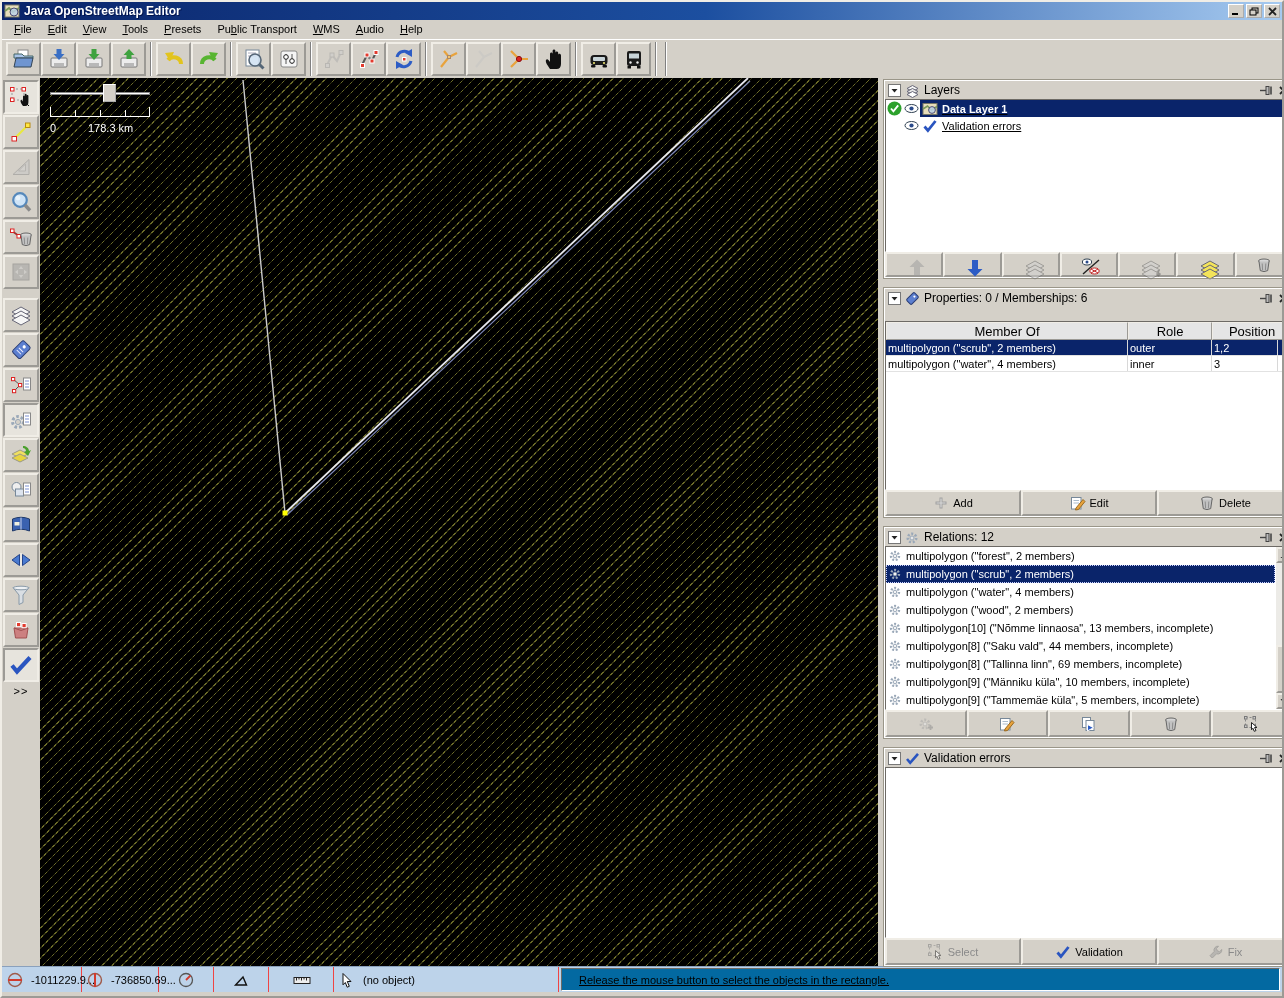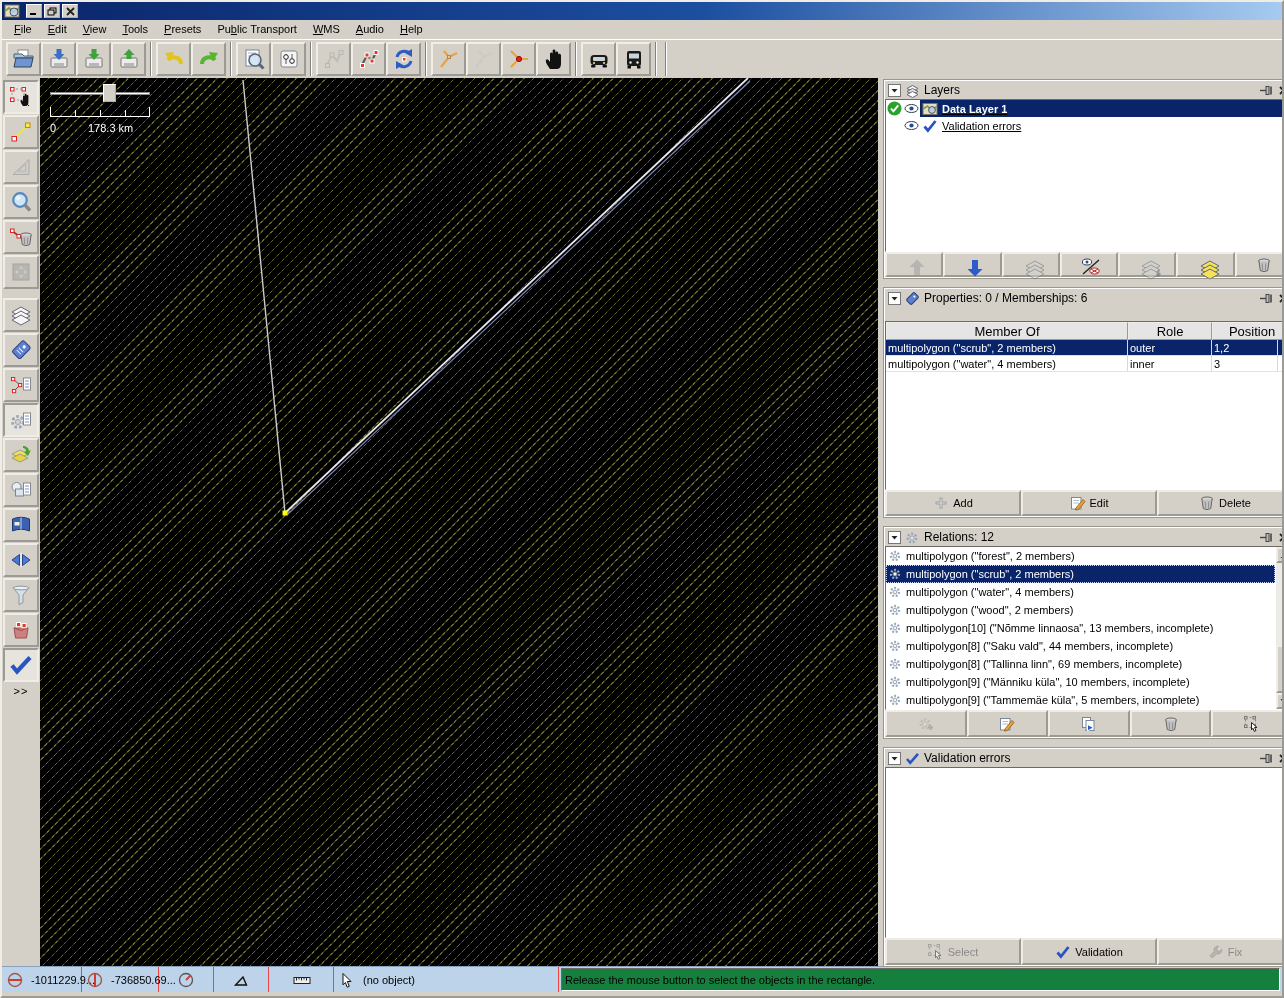--- a/index.html
+++ b/index.html
@@ -108,39 +108,40 @@
   
   .panel.validation{height:224px;}
   .val-body{flex:1;}
   .val-buttons{height:27px;}
   
   .statusbar{height:26px;background:#bdd3ea;display:flex;align-items:stretch;
     border-top:1px solid #8aa0bc;}
   .sb-seg{display:flex;align-items:center;gap:8px;padding:0 5px;border-right:1px solid #ef4444;
     white-space:nowrap;flex:none;}
   .sb-seg .ic{width:16px;height:16px;flex:none;display:block;}
-  .sb-help{flex:1;margin:1px 2px;background:#15803d;border:1px solid;
-    border-color:#6d6a65 #fff #fff #6d6a65;display:flex;align-items:center;padding:0 3px;
-    white-space:nowrap;overflow:hidden;}
+  .sb-help{flex:1;margin:1px 2px;background:#0369a1;border:1px solid;
+    border-color:#6d6a65 #fff #fff #6d6a65;display:flex;align-items:center;padding:0 17px;
+    white-space:nowrap;overflow:hidden;text-decoration:underline;}
   .bottom-fill{height:6px;background:#d4d0c8;}
   .ic svg{display:block;}
 </style>
 </head>
 <body>
 
 <div class="window">
 
   <div class="titlebar">
     <span class="t-icon ic">
         <svg width="16" height="16" viewBox="0 0 16 16" xmlns="http://www.w3.org/2000/svg">
           <rect x="1" y="2" width="14" height="12" fill="#e6ddba" stroke="#776"></rect>
           <path d="M1 8l4-3 4 4 6-4" stroke="#7a9a5a" stroke-width="2" fill="none"></path>
           <circle cx="10" cy="9" r="4" fill="#bcd2e8" opacity=".85" stroke="#336"></circle>
         </svg>
       </span>
+    <span class="t-text">Java OpenStreetMap Editor</span>
     <button class="tb-winbtn">
         <span class="ic">
           <svg width="10" height="9" viewBox="0 0 10 9" xmlns="http://www.w3.org/2000/svg">
             <rect x="1" y="6" width="6" height="2" fill="#000"></rect>
           </svg>
         </span>
       </button>
     <button class="tb-winbtn">
         <span class="ic">
           <svg width="10" height="9" viewBox="0 0 10 9" xmlns="http://www.w3.org/2000/svg">

